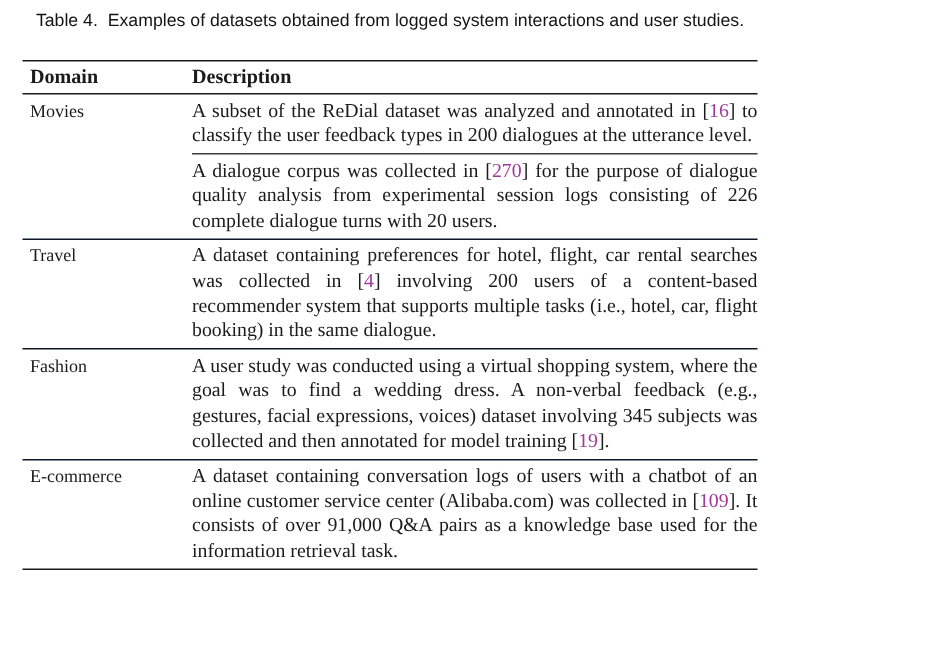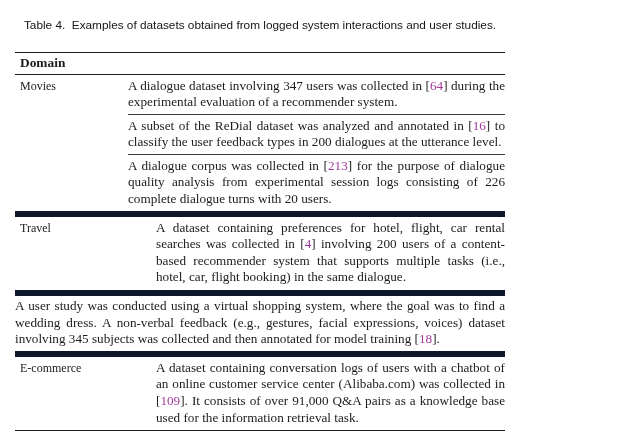--- a/index.html
+++ b/index.html
@@ -6,21 +6,21 @@
     margin: 0;
     padding: 0;
     background: #ffffff;
     width: 630px;
     height: 445px;
     overflow: hidden;
   }
   .page {
     box-sizing: border-box;
     width: 518px;
-    padding: 16px 13px 0 15px;
+    padding: 4px 13px 0 15px;
     font-family: "Liberation Serif", serif;
     color: #1b1b1b;
   }
   .caption {
     font-family: "Liberation Sans", sans-serif;
     font-size: 11.8px;
     line-height: 15px;
     text-align: center;
     color: #141414;
     white-space: pre-wrap;
@@ -39,21 +39,21 @@
     line-height: 16px;
   }
   .col-domain {
     flex: 0 0 113px;
     width: 113px;
     box-sizing: border-box;
     padding-left: 5px;
   }
   .col-desc { flex: 1; min-width: 0; }
   .group { display: flex; }
-  .group + .group { border-top: 6px solid #0f172a; gap: 28px; }
+  .group + .group { border-top: 1px solid #0f172a; }
   .cell-domain {
     font-size: 12px;
     line-height: 16.6px;
     padding-top: 2.5px;
   }
   .entry {
     font-size: 13.2px;
     line-height: 16.6px;
     text-align: justify;
     padding: 2.5px 0 3.5px 0;
@@ -65,39 +65,40 @@
 </style>
 </head>
 <body>
 
 <div class="page">
   <div class="caption">Table 4.  Examples of datasets obtained from logged system interactions and user studies.</div>
 
   <div class="table">
     <div class="thead">
       <div class="col-domain">Domain</div>
+      <div class="col-desc">Description</div>
     </div>
     <div id="tbody">
         <div class="group">
           <div class="col-domain cell-domain">Movies</div>
           <div class="col-desc">
-            <div class="entry">A dialogue dataset involving 347 users was collected in [<span class="cite">64</span>] during the experimental evaluation of a recommender system.</div>
             <div class="entry">A subset of the ReDial dataset was analyzed and annotated in [<span class="cite">16</span>] to classify the user feedback types in 200 dialogues at the utterance level.</div>
-            <div class="entry">A dialogue corpus was collected in [<span class="cite">213</span>] for the purpose of dialogue quality analysis from experimental session logs consisting of 226 complete dialogue turns with 20 users.</div>
+            <div class="entry">A dialogue corpus was collected in [<span class="cite">270</span>] for the purpose of dialogue quality analysis from experimental session logs consisting of 226 complete dialogue turns with 20 users.</div>
           </div>
         </div>
         <div class="group">
           <div class="col-domain cell-domain">Travel</div>
           <div class="col-desc">
             <div class="entry">A dataset containing preferences for hotel, flight, car rental searches was collected in [<span class="cite">4</span>] involving 200 users of a content-based recommender system that supports multiple tasks (i.e., hotel, car, flight booking) in the same dialogue.</div>
           </div>
         </div>
         <div class="group">
+          <div class="col-domain cell-domain">Fashion</div>
           <div class="col-desc">
-            <div class="entry">A user study was conducted using a virtual shopping system, where the goal was to find a wedding dress. A non-verbal feedback (e.g., gestures, facial expressions, voices) dataset involving 345 subjects was collected and then annotated for model training [<span class="cite">18</span>].</div>
+            <div class="entry">A user study was conducted using a virtual shopping system, where the goal was to find a wedding dress. A non-verbal feedback (e.g., gestures, facial expressions, voices) dataset involving 345 subjects was collected and then annotated for model training [<span class="cite">19</span>].</div>
           </div>
         </div>
         <div class="group">
           <div class="col-domain cell-domain">E-commerce</div>
           <div class="col-desc">
             <div class="entry">A dataset containing conversation logs of users with a chatbot of an online customer service center (Alibaba.com) was collected in [<span class="cite">109</span>]. It consists of over 91,000 Q&amp;A pairs as a knowledge base used for the information retrieval task.</div>
           </div>
         </div>
       </div>
   </div>

